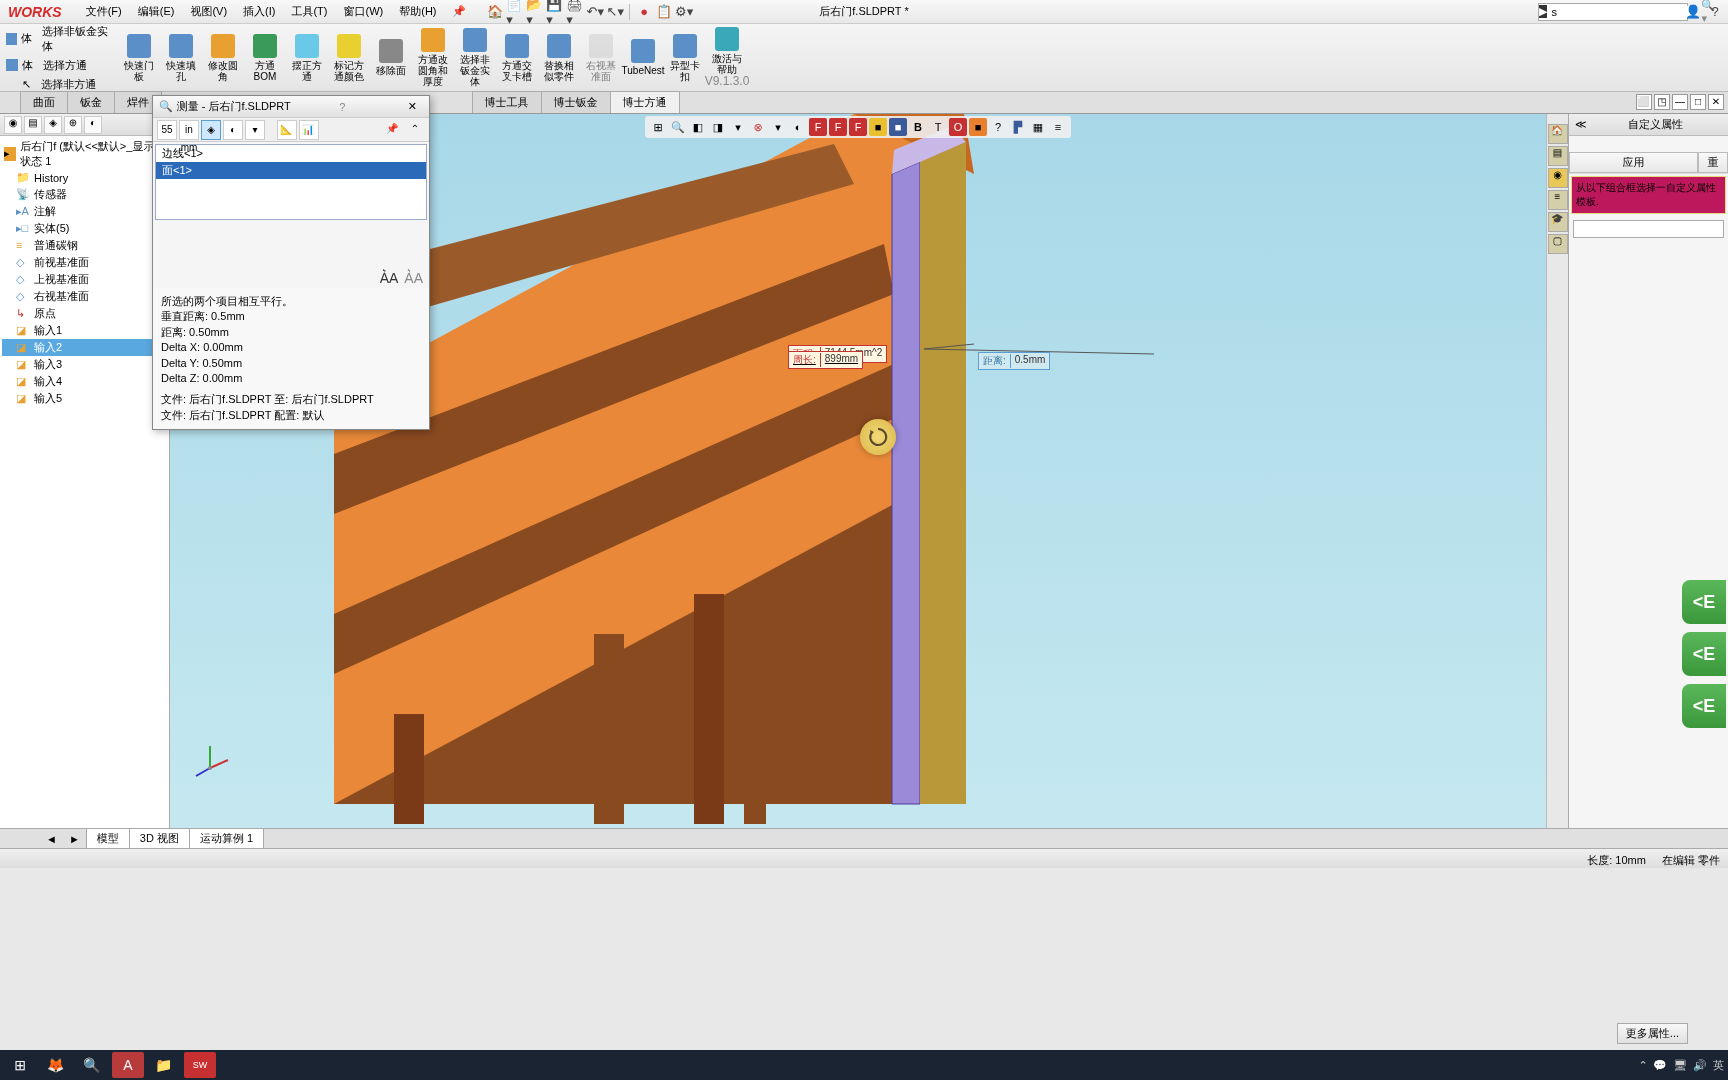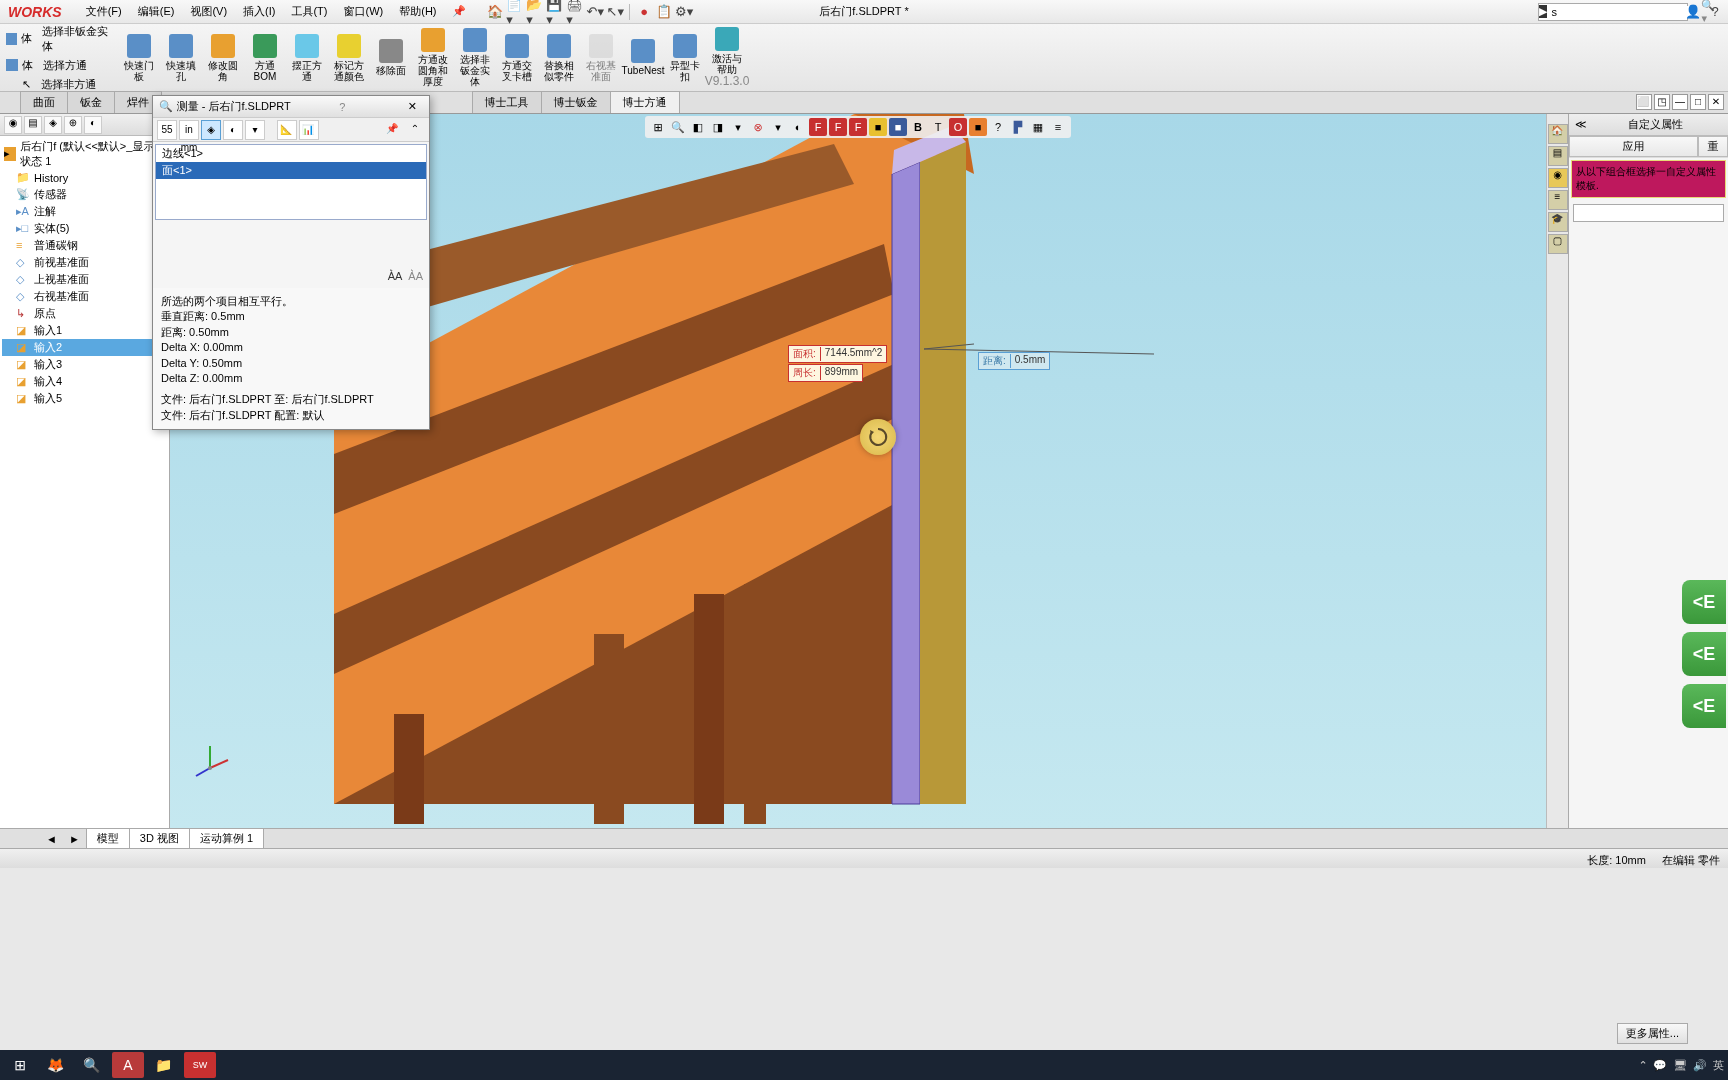--- a/index.html
+++ b/index.html
@@ -53,30 +53,30 @@
 
 .measure-panel { position: absolute; left: 152px; top: 95px; width: 278px; background: #f5f5f5; border: 1px solid #888; box-shadow: 2px 2px 8px rgba(0,0,0,0.3); z-index: 20; }
 .mp-title { height: 22px; background: linear-gradient(#fafafa,#e0e0e0); display: flex; align-items: center; padding: 0 6px; font-size: 11px; border-bottom: 1px solid #ccc; }
 .mp-title .mp-close { margin-left: auto; cursor: pointer; padding: 0 6px; }
 .mp-tools { height: 24px; background: #f0f0f0; display: flex; align-items: center; gap: 2px; padding: 0 4px; border-bottom: 1px solid #ccc; }
 .mp-tools span { width: 20px; height: 20px; border: 1px solid #ccc; background: #fff; font-size: 10px; text-align: center; line-height: 18px; cursor: pointer; }
 .mp-tools .active { background: #cde8ff; border-color: #5a9fd4; }
 .mp-list { height: 76px; background: #fff; border: 1px solid #9ac; margin: 2px; font-size: 11px; }
 .mp-list-item { padding: 1px 6px; }
 .mp-list-item.selected { background: #2a6ab8; color: #fff; }
-.mp-fontrow { height: 20px; display: flex; justify-content: flex-end; padding: 2px 6px; gap: 6px; font-size: 11px; color: #888; margin-top: 48px; }
+.mp-fontrow { height: 20px; display: flex; justify-content: flex-end; padding: 2px 6px; gap: 6px; font-size: 14px; color: #888; margin-top: 48px; }
 .mp-results { padding: 6px 8px; font-size: 11px; line-height: 1.4; background: #f8f8f8; font-family: "SimSun", monospace; }
 
 .right-sidebar { width: 22px; background: #e8e8e8; border-left: 1px solid #bbb; display: flex; flex-direction: column; padding-top: 10px; gap: 2px; }
 .right-sidebar span { width: 20px; height: 20px; background: #d4cfa8; border: 1px solid #aaa; margin: 0 auto; cursor: pointer; font-size: 10px; text-align: center; }
 
 .prop-panel { width: 160px; background: #f5f5f5; border-left: 1px solid #aaa; font-size: 11px; }
 .prop-header { height: 22px; background: linear-gradient(#eee,#ddd); display: flex; align-items: center; padding: 0 6px; border-bottom: 1px solid #bbb; }
 .prop-collapse { width: 14px; cursor: pointer; }
-.prop-row { display: flex; border-bottom: 1px solid #ddd; }
+.prop-row { display: flex; border-bottom: 1px solid #ddd; margin-top: 16px; }
 .prop-row button { flex: 1; background: linear-gradient(#f8f8f8,#e8e8e8); border: 1px solid #bbb; font-size: 11px; padding: 2px; cursor: pointer; }
 .prop-hint { background: #be185d; border: 1px solid #e8d878; padding: 4px; font-size: 10px; margin: 2px; }
 .prop-input { width: calc(100% - 8px); margin: 4px; border: 1px solid #aaa; height: 18px; }
 
 .watermark { position: absolute; left: 480px; top: 710px; font-size: 78px; font-weight: bold; color: #3aa8b8; opacity: 0.85; pointer-events: none; text-shadow: 0 0 4px rgba(255,255,255,0.5); font-family: "Microsoft YaHei"; letter-spacing: 2px; z-index: 10; }
 .triad { position: absolute; left: 20px; bottom: 50px; width: 40px; height: 40px; }
 
 .bottom-tabs { height: 20px; background: #e0e0e0; display: flex; align-items: center; font-size: 11px; border-top: 1px solid #aaa; padding-left: 40px; }
 .btab { padding: 2px 10px; border: 1px solid #aaa; background: #ffffff; cursor: pointer; margin-right: -1px; }
 .statusbar { height: 20px; background: linear-gradient(#f0f0f0,#ddd); display: flex; align-items: flex-end; font-size: 11px; padding: 0 8px; border-top: 1px solid #aaa; }
@@ -359,21 +359,21 @@
       <svg width="20" height="20" viewBox="0 0 20 20">
           <path d="M10 2 A8 8 0 1 1 4 5" fill="none" stroke="#5a4a2a" stroke-width="2"></path>
           <polygon points="2,3 6,5 3,8" fill="#5a4a2a"></polygon>
         </svg>
     </div>
 
     <div class="callout" style="left:618px; top:231px;">
       <span class="cl-label">面积:</span>
         <span class="cl-val">7144.5mm^2</span>
     </div>
-    <div class="callout" style="left:618px; top:250px;">
+    <div class="callout" style="left:618px; top:237px;text-decoration:underline;">
       <span class="cl-label">周长:</span>
         <span class="cl-val">899mm</span>
     </div>
     <div class="callout" style="left:808px; top:238px; background:#d0e8f0; border-color:#5a9fd4">
       <span class="cl-label" style="color:#3a7aa8;border-color:#5a9fd4">距离:</span>
         <span class="cl-val">0.5mm</span>
     </div>
 
     <div class="watermark">H啊咿呀</div>
 

